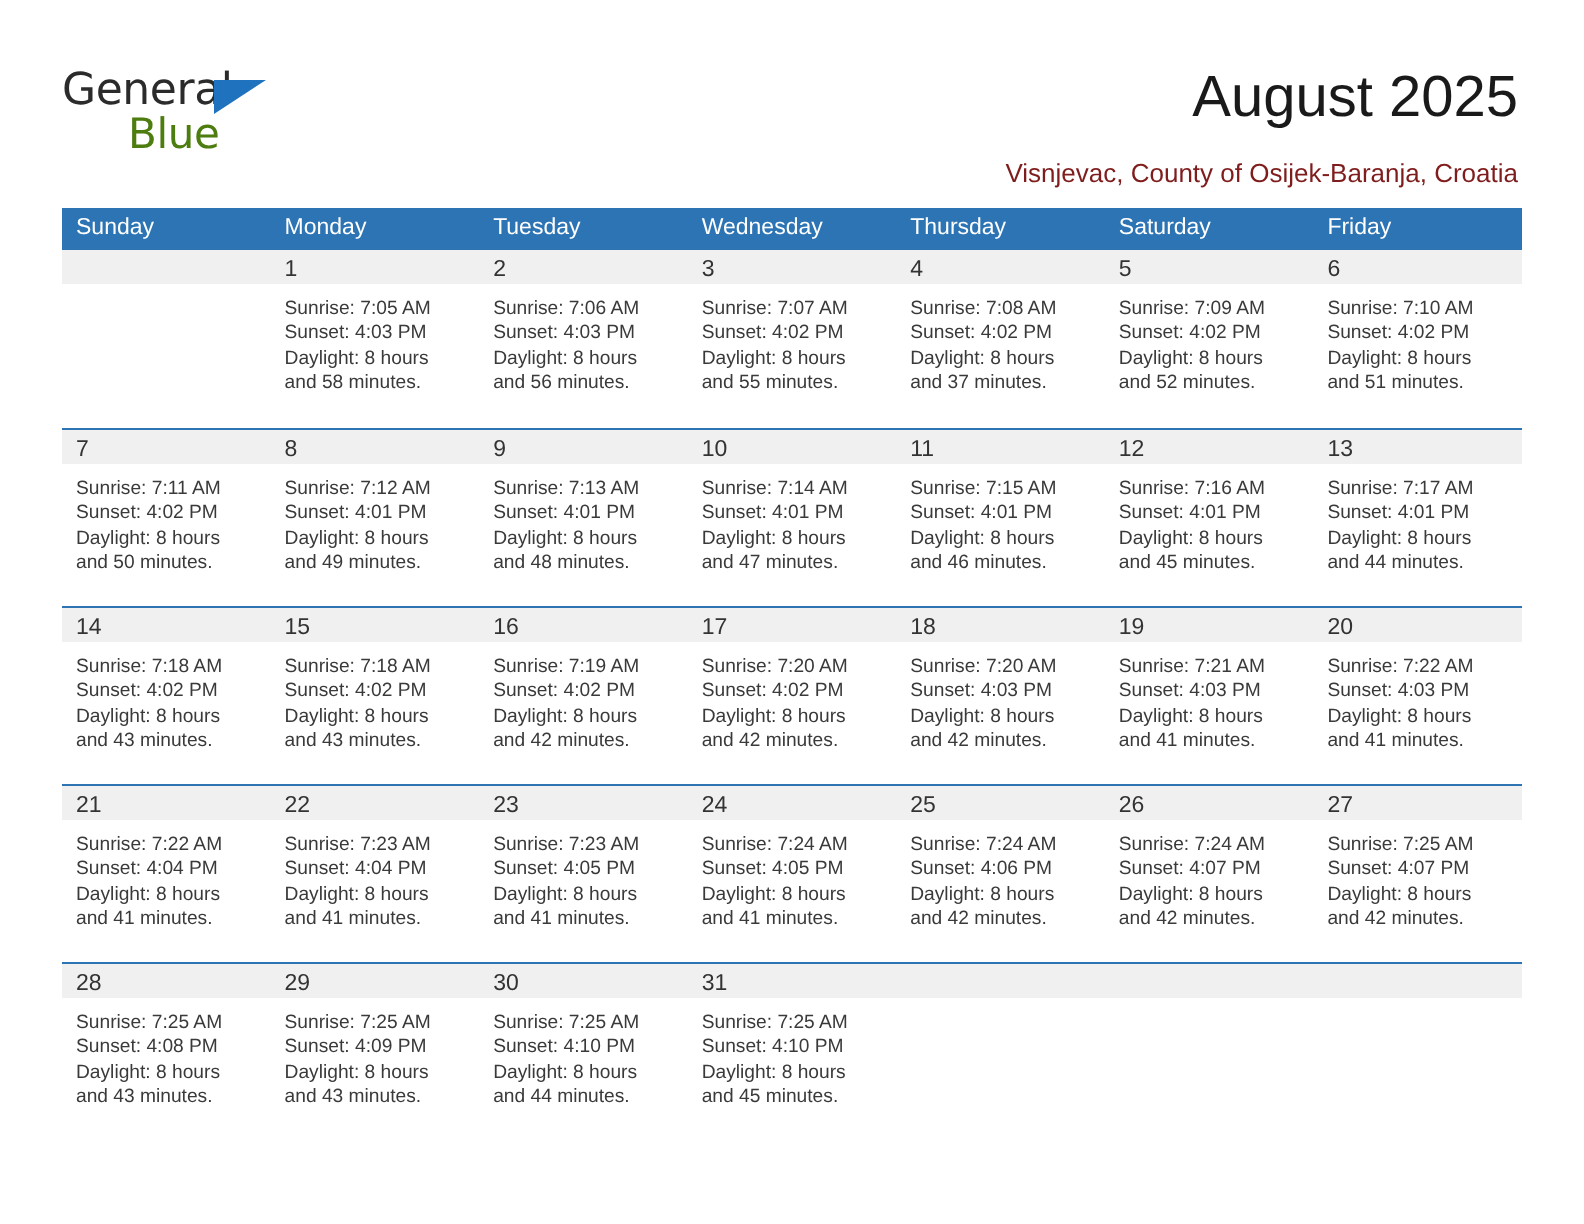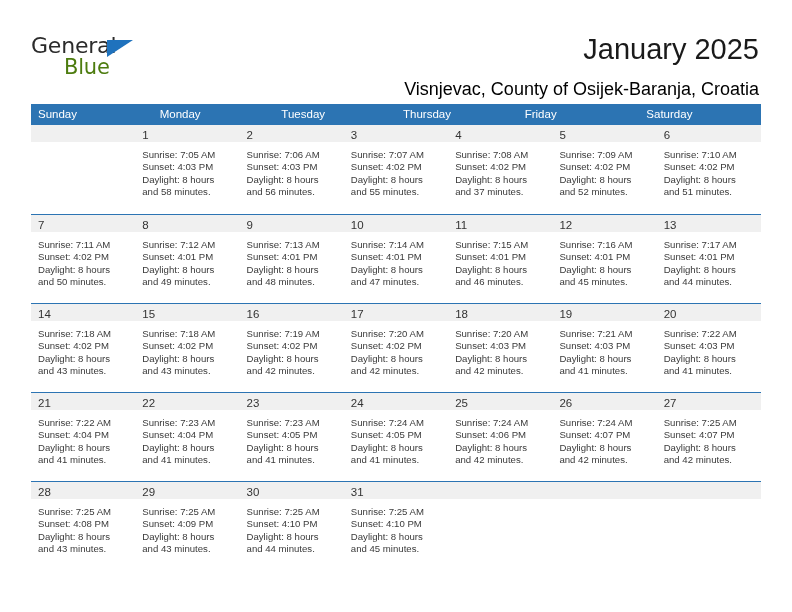--- a/index.html
+++ b/index.html
@@ -70,22 +70,22 @@
     font-size: 29px;
     color: #1a1a1a;
     text-align: right;
     white-space: nowrap;
     font-weight: normal;
   }
   .subtitle {
     position: absolute;
     right: 33px;
     top: 79px;
-    font-size: 18px;
-    color: #000000;
+    font-size: 13px;
+    color: #7f1d1d;
     text-align: right;
     white-space: nowrap;
   }
 
   
   .calendar {
     position: absolute;
     left: 31px;
     top: 104px;
     width: 730px;
@@ -148,32 +148,33 @@
 <div class="page">
 
   <div class="top">
 
     <div class="logo">
       <span class="logo-general">General</span>
       <span class="logo-tri"></span>
       <span class="logo-blue">Blue</span>
     </div>
 
-    <div class="title">January 2025</div>
+    <div class="title">August 2025</div>
     <div class="subtitle">Visnjevac, County of Osijek-Baranja, Croatia</div>
   </div>
 
   <div class="calendar">
     <div class="weekday-row" id="weekday-row">
         <div class="weekday">Sunday</div>
         <div class="weekday">Monday</div>
         <div class="weekday">Tuesday</div>
+        <div class="weekday">Wednesday</div>
         <div class="weekday">Thursday</div>
+        <div class="weekday">Saturday</div>
         <div class="weekday">Friday</div>
-        <div class="weekday">Saturday</div>
       </div>
     <div id="weeks-container">
         <div class="week">
           <div class="day empty">
             <div class="day-num-band"><span class="day-num"></span></div>
           </div>
           <div class="day">
             <div class="day-num-band"><span class="day-num">1</span></div>
             <div class="day-info">
               <div>Sunrise: 7:05 AM</div>

